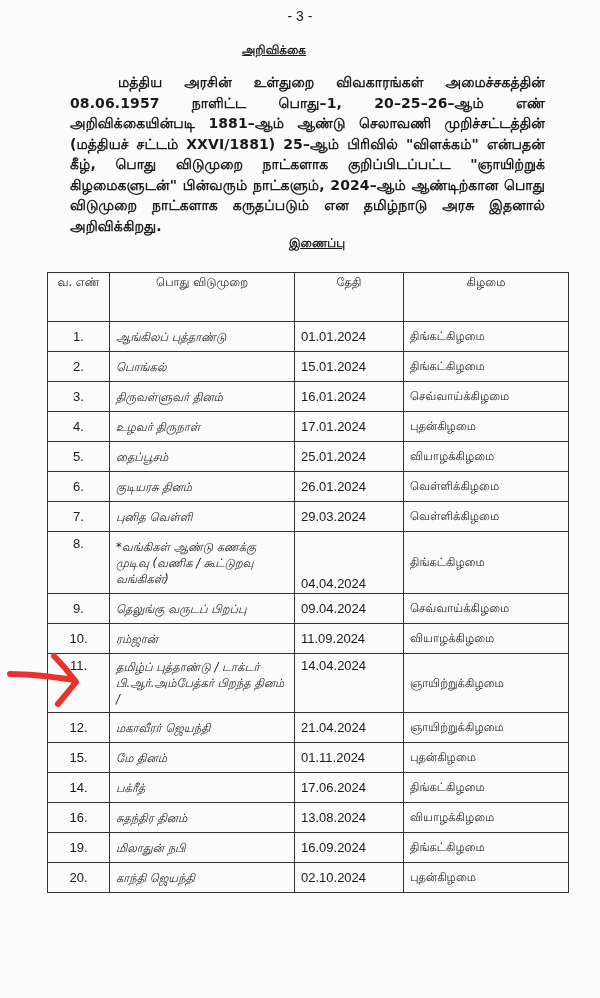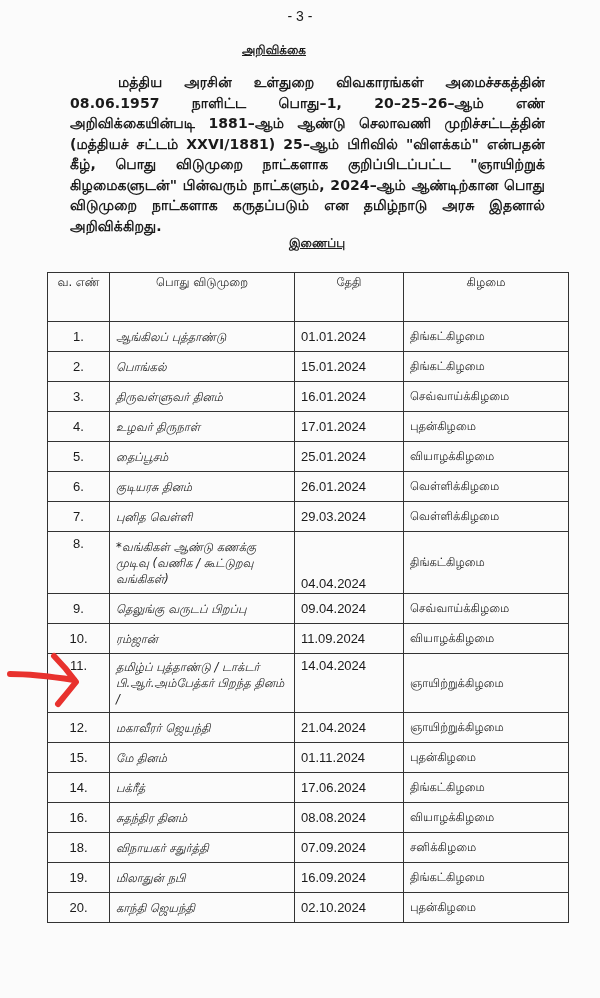--- a/index.html
+++ b/index.html
@@ -156,28 +156,22 @@
     </tr>
     <tr class="row">
       <td class="c-no">14.</td>
       <td class="c-name">பக்ரீத்</td>
       <td class="c-date">17.06.2024</td>
       <td class="c-day">திங்கட்கிழமை</td>
     </tr>
     <tr class="row">
       <td class="c-no">16.</td>
       <td class="c-name">சுதந்திர தினம்</td>
-      <td class="c-date">08.08.2024</td>
+      <td class="c-date">13.08.2024</td>
       <td class="c-day">வியாழக்கிழமை</td>
-    </tr>
-    <tr class="row">
-      <td class="c-no">18.</td>
-      <td class="c-name">விநாயகர் சதுர்த்தி</td>
-      <td class="c-date">07.09.2024</td>
-      <td class="c-day">சனிக்கிழமை</td>
     </tr>
     <tr class="row">
       <td class="c-no">19.</td>
       <td class="c-name">மிலாதுன் நபி</td>
       <td class="c-date">16.09.2024</td>
       <td class="c-day">திங்கட்கிழமை</td>
     </tr>
     <tr class="row">
       <td class="c-no">20.</td>
       <td class="c-name">காந்தி ஜெயந்தி</td>

